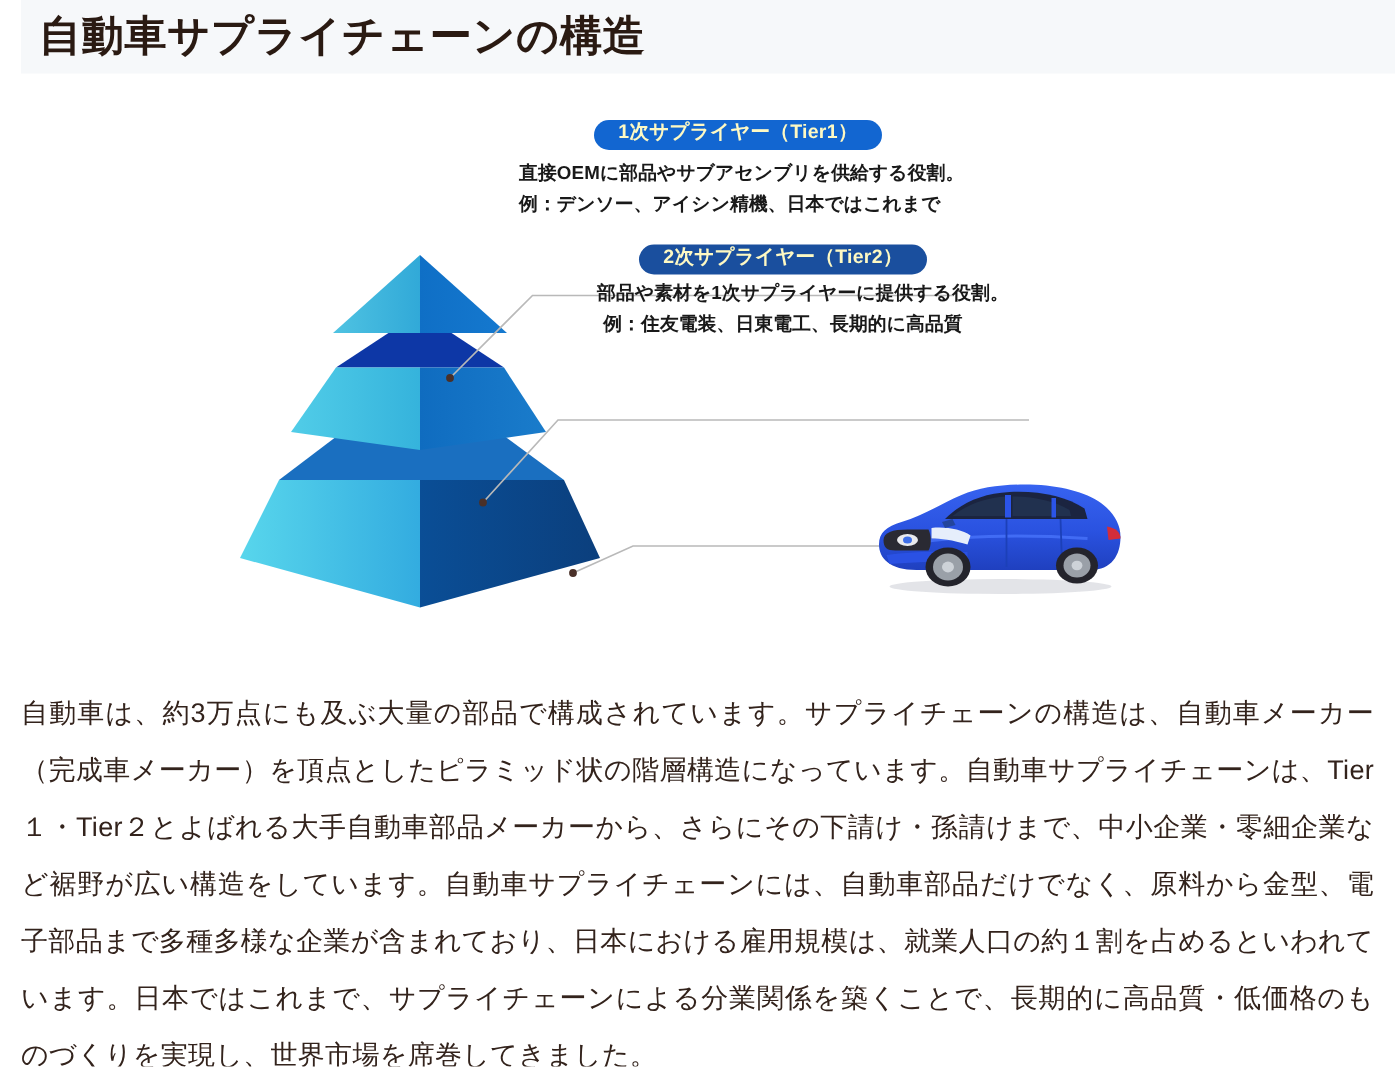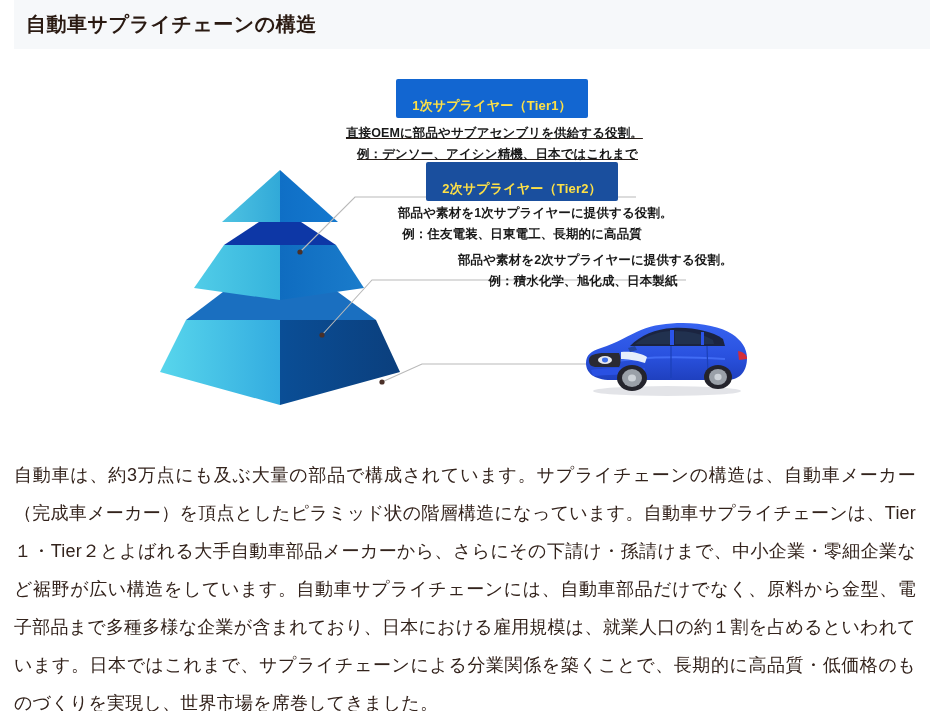--- a/index.html
+++ b/index.html
@@ -22,21 +22,21 @@
     left: 14px;
     top: 0;
     width: 916px;
     height: 49px;
     background: #f6f8fa;
   }
   .page-title {
     position: absolute;
     left: 26px;
     top: 4px;
-    font-size: 20px;
+    font-size: 28px;
     font-weight: bold;
     letter-spacing: 0.5px;
     color: #2a1a12;
     white-space: nowrap;
     line-height: 40px;
   }
 
   
   .figure {
     position: absolute;
@@ -65,42 +65,42 @@
     height: 360px;
     pointer-events: none;
   }
 
   
   .tier {
     position: absolute;
   }
   .tier-pill {
     display: inline-block;
-    border-radius: 2px;
-    color: #fde047;
+    border-radius: 12px;
+    color: #fef9c3;
     font-size: 13px;
     font-weight: bold;
-    padding: 19px 16px 5px 16px;
+    padding: 0 16px 5px 16px;
     line-height: 15px;
     white-space: nowrap;
     letter-spacing: 0.2px;
   }
   .tier-desc {
     font-size: 12.5px;
     font-weight: bold;
     color: #191919;
     line-height: 21px;
     white-space: nowrap;
     letter-spacing: 0.1px;
   }
 
   .tier1 { left: 346px; top: 27px; }
   .tier1 .tier-pill-wrap { text-align: center; width: 292px; }
   .tier1 .tier-pill { background: #1266d1; }
-  .tier1 .tier-desc-block { margin-top: 5px; text-align: right; width: 292px; text-decoration: underline; }
+  .tier1 .tier-desc-block { margin-top: 5px; text-align: left; width: 292px; }
 
   .tier2 { left: 398px; top: 110px; }
   .tier2 .tier-pill-wrap { text-align: center; width: 248px; text-decoration: underline; }
   .tier2 .tier-pill { background: #1a4f9e; }
   .tier2 .tier-desc-block { margin-top: 2px; text-align: center; width: 248px; }
 
   .tier3 { left: 458px; top: 193px; }
   .tier3 .tier-pill-wrap { text-align: center; width: 250px; }
   .tier3 .tier-pill { background: #141d63; }
   .tier3 .tier-desc-block { margin-top: 5px; text-align: center; width: 250px; }
@@ -216,24 +216,20 @@
     <div class="tier-pill-wrap">
       <span class="tier-pill">2次サプライヤー（Tier2）</span>
     </div>
     <div class="tier-desc-block">
       <div class="tier-desc">部品や素材を1次サプライヤーに提供する役割。</div>
       <div class="tier-desc">例：住友電装、日東電工、長期的に高品質</div>
     </div>
   </div>
 
   <div class="tier tier3">
-    <div class="tier-desc-block">
-      <div class="tier-desc">部品や素材を2次サプライヤーに提供する役割。</div>
-      <div class="tier-desc">例：積水化学、旭化成、日本製紙</div>
-    </div>
   </div>
 
   <div class="car">
     <svg width="180" height="95" viewBox="0 0 180 95" xmlns="http://www.w3.org/2000/svg">
       <defs>
         <linearGradient id="carBody" x1="0" y1="0" x2="0" y2="1">
           <stop offset="0%" stop-color="#3763f0"></stop>
           <stop offset="55%" stop-color="#2a52e0"></stop>
           <stop offset="100%" stop-color="#1f40bf"></stop>
         </linearGradient>

